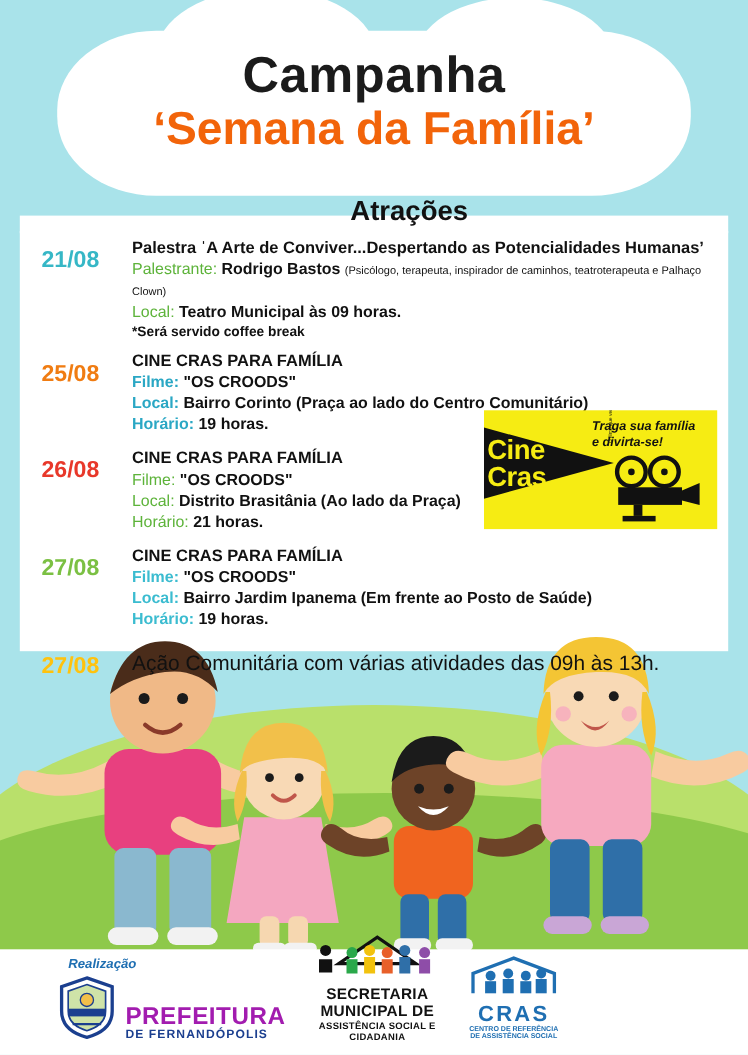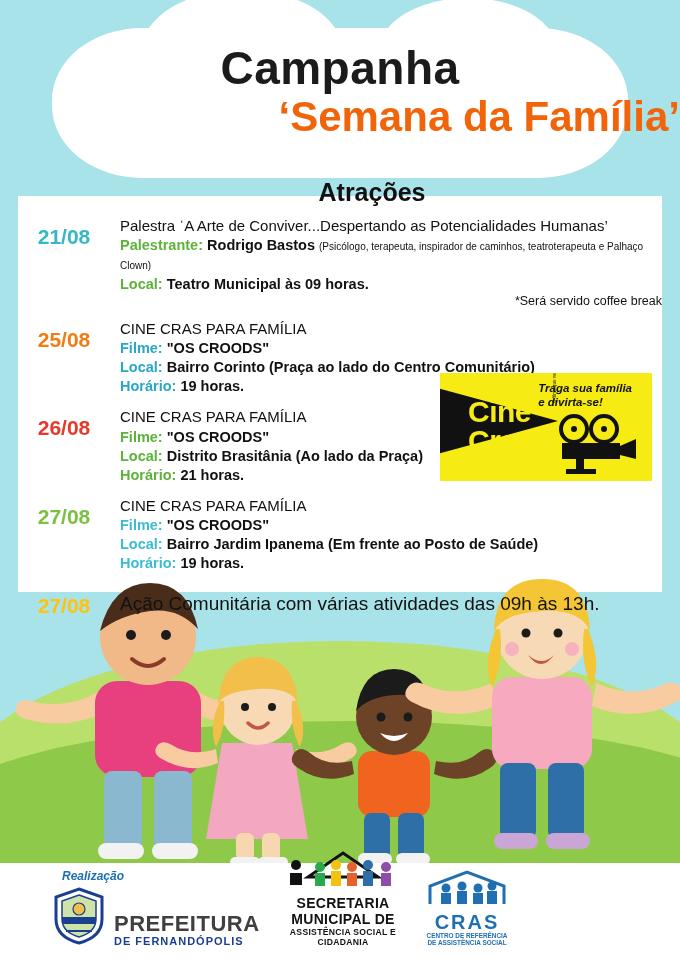--- a/index.html
+++ b/index.html
@@ -64,21 +64,20 @@
     color: #1b1b1b;
     letter-spacing: 0.5px;
     line-height: 1.05;
   }
   .title-sub {
     font-size: 42px;
     font-weight: bold;
     color: #f2640a;
     line-height: 1.1;
     margin-top: 2px;
-    text-align: right;
   }
   .atracoes {
     position: absolute;
     left: 0;
     top: 178px;
     width: 680px;
     text-align: center;
     font-size: 25px;
     font-weight: bold;
     color: #111;
@@ -133,38 +132,37 @@
     flex: 1;
     padding-top: 2px;
   }
   .line {
     font-size: 14.5px;
     line-height: 1.32;
     color: #111;
   }
   .line-head {
     font-size: 15px;
-    font-weight: normal;
+    font-weight: bold;
     color: #111;
     line-height: 1.35;
   }
-  .lbl-green { color: #5db33a; font-weight: bold; }
+  .lbl-green { color: #5db33a; font-weight: normal; }
   .lbl-blue { color: #2aa7c4; font-weight: bold; }
   .lbl-cyan { color: #3bbcd0; font-weight: bold; }
   .val { color: #111; font-weight: bold; }
   .small-paren {
     font-size: 10px;
     font-weight: normal;
     color: #111;
   }
   .note {
     font-size: 12.5px;
-    font-weight: normal;
-    color: #111;
-    text-align: right;
+    font-weight: bold;
+    color: #111;
   }
   .final-line {
     font-size: 19px;
     font-weight: normal;
     color: #111;
     padding-top: 8px;
   }
   
   .cine-badge {
     position: absolute;
@@ -181,24 +179,24 @@
     left: -6px;
     top: 14px;
     width: 0;
     height: 0;
     border-top: 34px solid transparent;
     border-bottom: 34px solid transparent;
     border-left: 124px solid #111;
   }
   .cine-text {
     position: absolute;
-    left: 28px;
+    left: 3px;
     top: 24px;
     color: #f6ec13;
-    font-size: 30px;
+    font-size: 25px;
     font-weight: bold;
     line-height: 0.98;
     letter-spacing: -0.5px;
   }
   .cine-vert {
     position: absolute;
     left: 112px;
     top: 30px;
     width: 54px;
     font-size: 4.6px;
@@ -278,21 +276,21 @@
     height: 78px;
   }
   .logo {
     position: absolute;
     text-align: center;
   }
   .logo-prefeitura { left: 52px; bottom: 6px; width: 210px; text-align: left; }
   .pref-name {
     font-size: 22px;
     font-weight: bold;
-    color: #404040;
+    color: #a21caf;
     letter-spacing: 0.5px;
     line-height: 1;
   }
   .pref-sub {
     font-size: 11px;
     font-weight: bold;
     color: #1b3f8f;
     letter-spacing: 1px;
   }
   .brasao {

